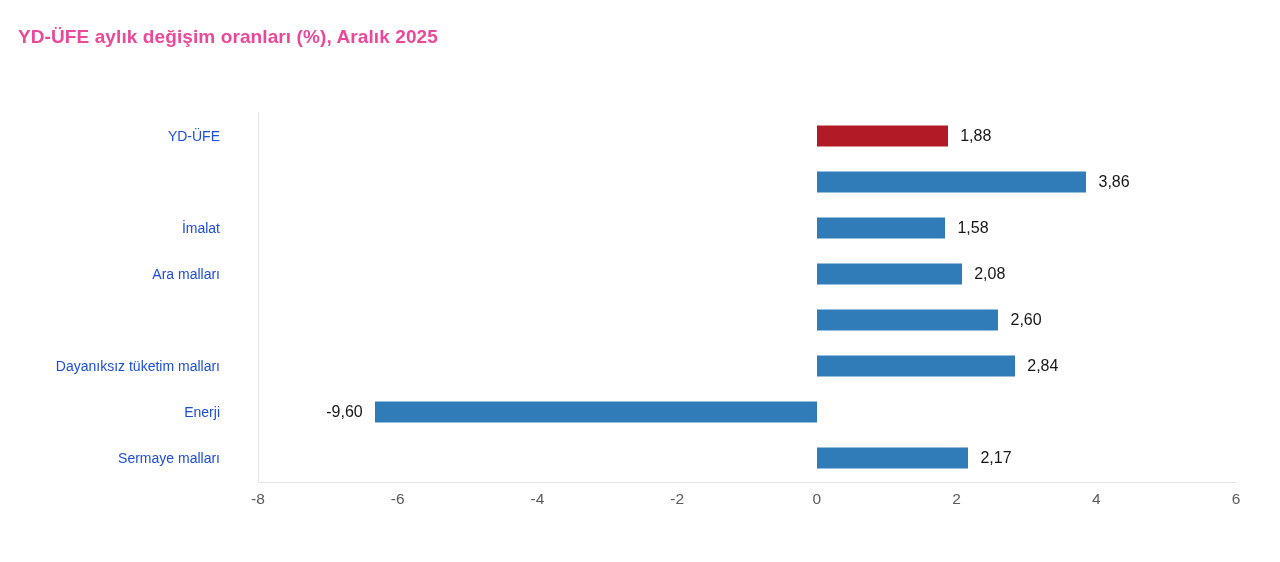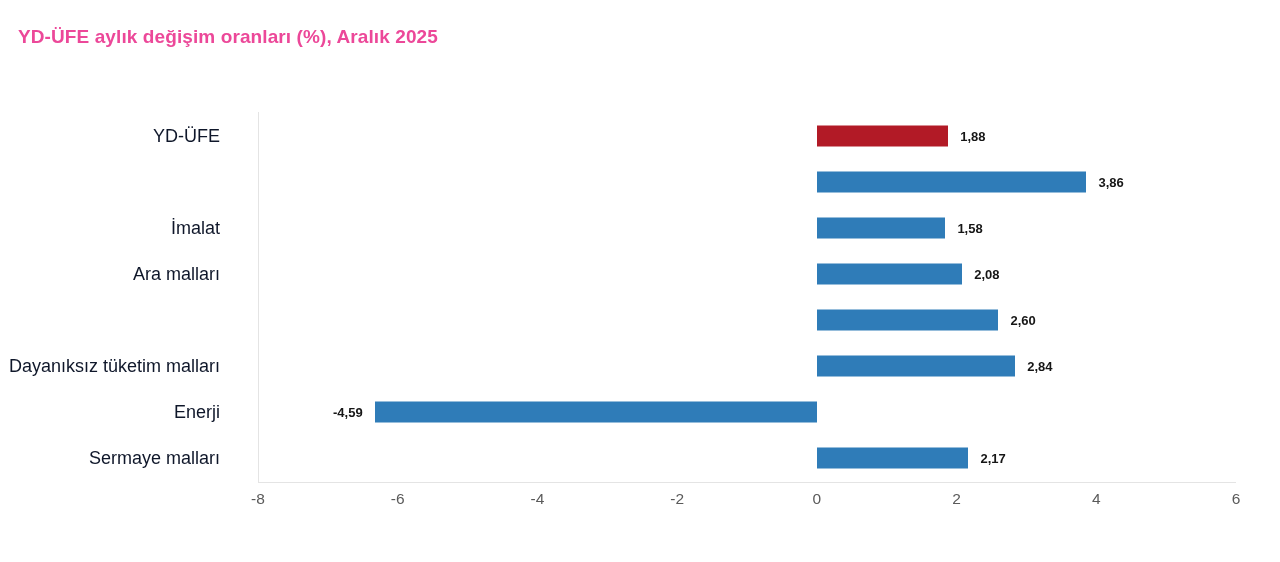--- a/index.html
+++ b/index.html
@@ -56,41 +56,41 @@
     position: absolute;
     left: 0;
     width: 978px;
     height: 46px;
   }
   .cat-label {
     position: absolute;
     right: 1016px;           
     top: 50%;
     transform: translateY(-50%);
-    font-size: 18px;
-    color: #0f172a;
+    font-size: 14px;
+    color: #1d4ed8;
     white-space: nowrap;
     text-align: right;
   }
   .bar {
     position: absolute;
     top: 50%;
     transform: translateY(-50%);
     height: 21px;
   }
   .bar.pos { background: #2f7cb8; }
   .bar.neg { background: #2f7cb8; }
   .bar.highlight { background: #b21a26; }
 
   .val-label {
     position: absolute;
     top: 50%;
     transform: translateY(-50%);
-    font-size: 13px;
-    font-weight: bold;
+    font-size: 16px;
+    font-weight: normal;
     color: #161616;
     white-space: nowrap;
   }
   .val-label.right { margin-left: 12px; }
   .val-label.left  { margin-right: 12px; }
 
   .tick {
     position: absolute;
     top: 378px;
     font-size: 15.5px;
@@ -133,21 +133,21 @@
         <div class="val-label right" style="left: 740.486px;">2,60</div>
       </div>
       <div class="bar-row" style="top: 231px;">
         <div class="cat-label">Dayanıksız tüketim malları</div>
         <div class="bar pos" style="left: 558.857px; width: 198.394px;"></div>
         <div class="val-label right" style="left: 757.251px;">2,84</div>
       </div>
       <div class="bar-row" style="top: 277px;">
         <div class="cat-label">Enerji</div>
         <div class="bar neg" style="left: 116.661px; width: 442.196px;"></div>
-        <div class="val-label left" style="right: 861.339px;">-4,59</div>
+        <div class="val-label left" style="right: 861.339px;">-9,60</div>
       </div>
       <div class="bar-row" style="top: 323px;">
         <div class="cat-label">Sermaye malları</div>
         <div class="bar pos" style="left: 558.857px; width: 151.59px;"></div>
         <div class="val-label right" style="left: 710.447px;">2,17</div>
       </div>
     </div>
   <div id="ticks">
       <div class="tick" style="left: 0px;">-8</div>
       <div class="tick" style="left: 139.714px;">-6</div>

